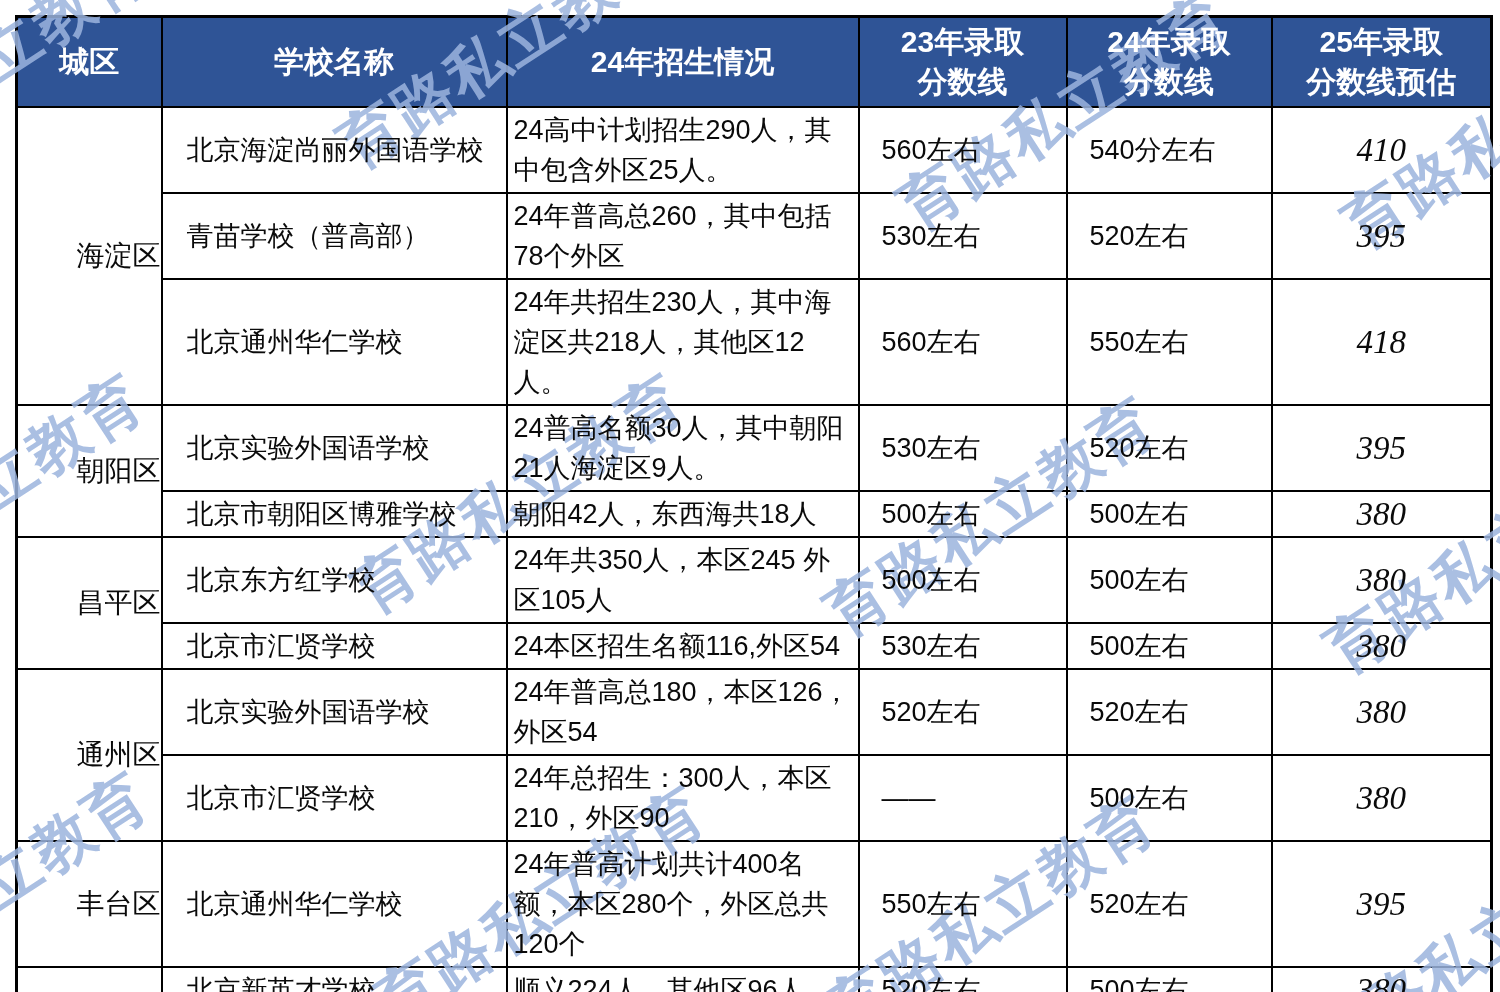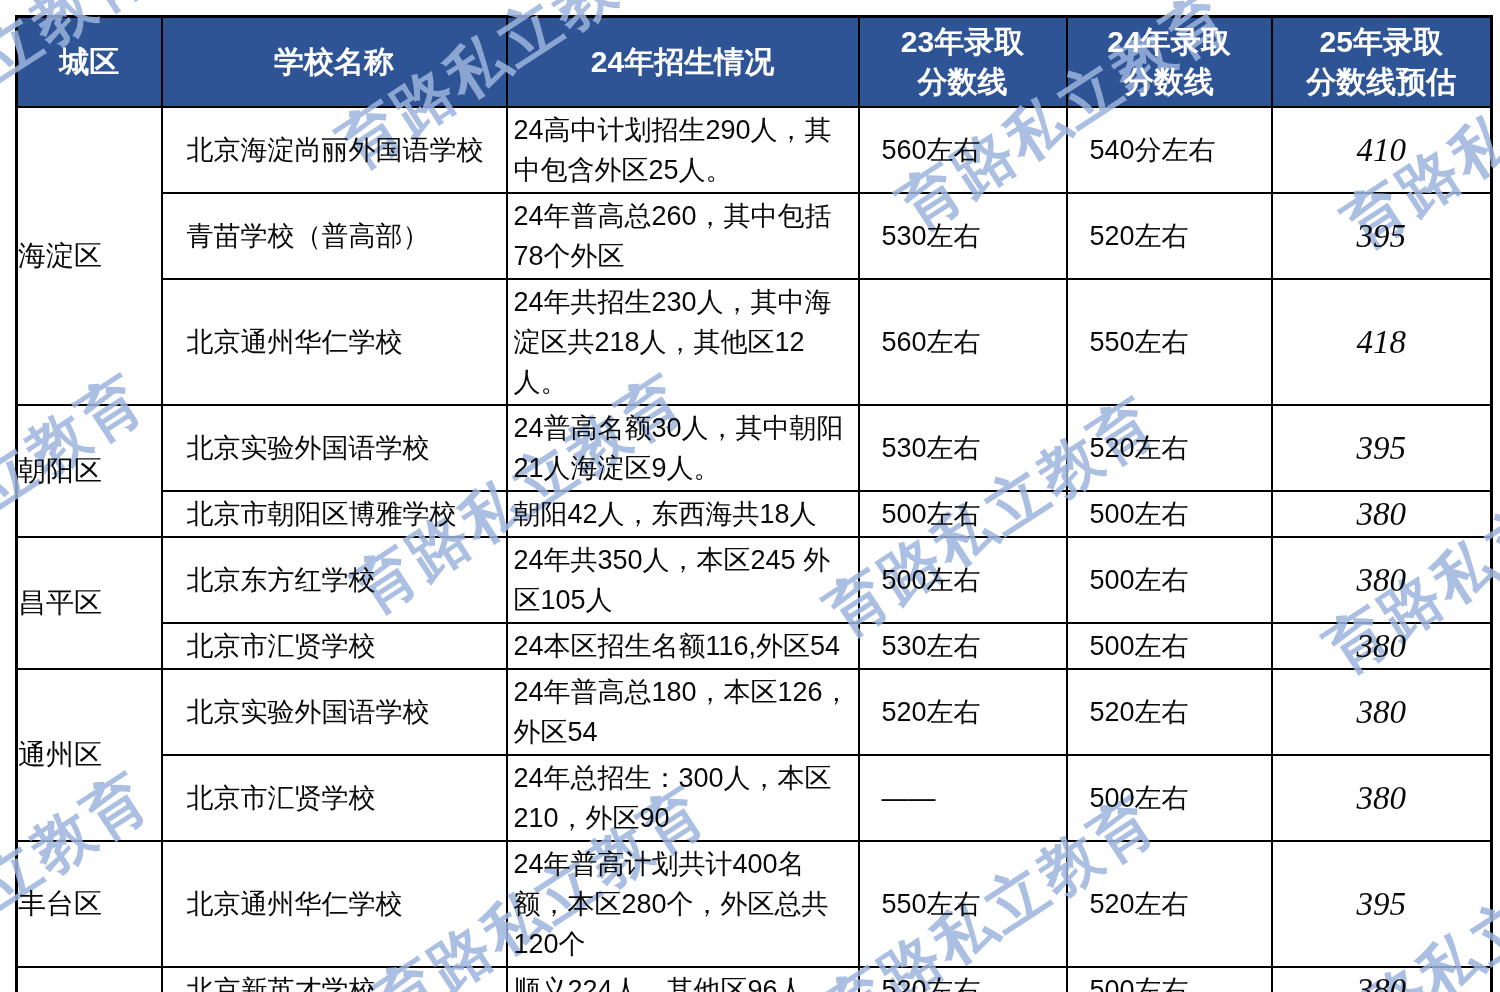--- a/index.html
+++ b/index.html
@@ -34,21 +34,21 @@
     font-weight:bold;
     font-size:30px;
     text-align:center;
     height:88px;
     line-height:40px;
   }
   thead .l1,thead .l2{display:block;}
   td .ct{position:relative;z-index:3;}       
   th .ct{position:relative;z-index:3;}
   td.district{
-    font-size:28px;text-align:left;
+    font-size:28px;text-align:right;
   }
   td.school{
     font-size:27px;padding-left:24px;
   }
   td.info{
     font-size:27px;line-height:40px;padding:2px 4px 2px 6px;
   }
   td.score{
     font-size:27px;padding-left:22px;
   }

